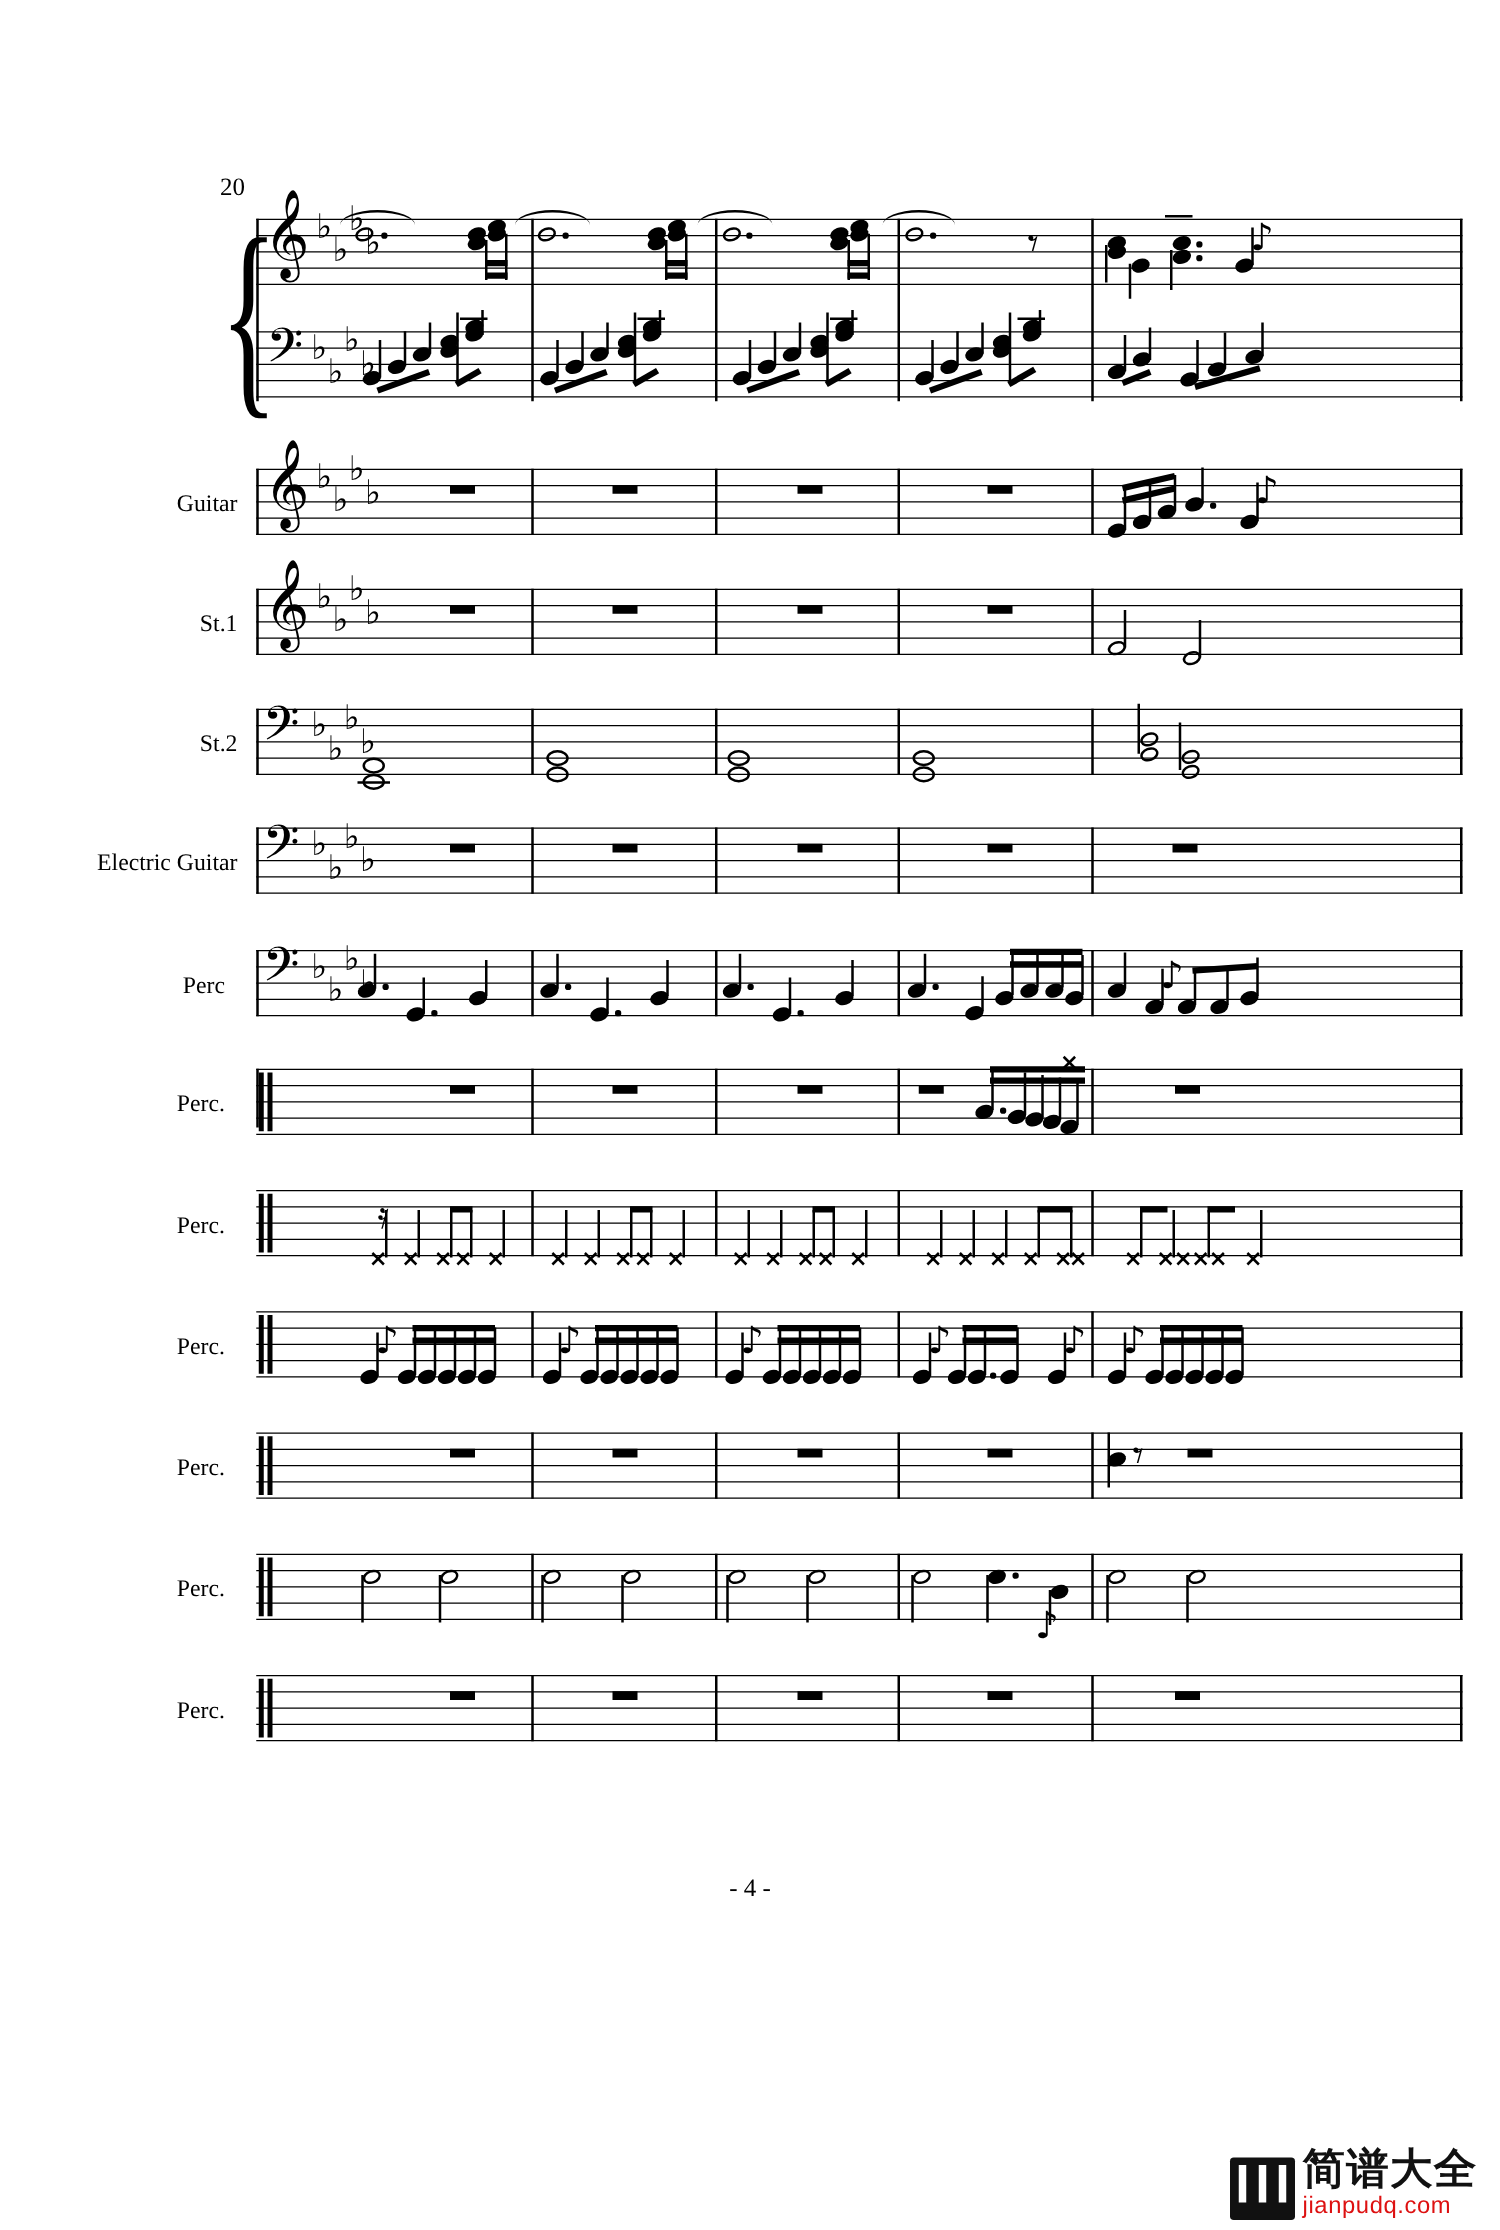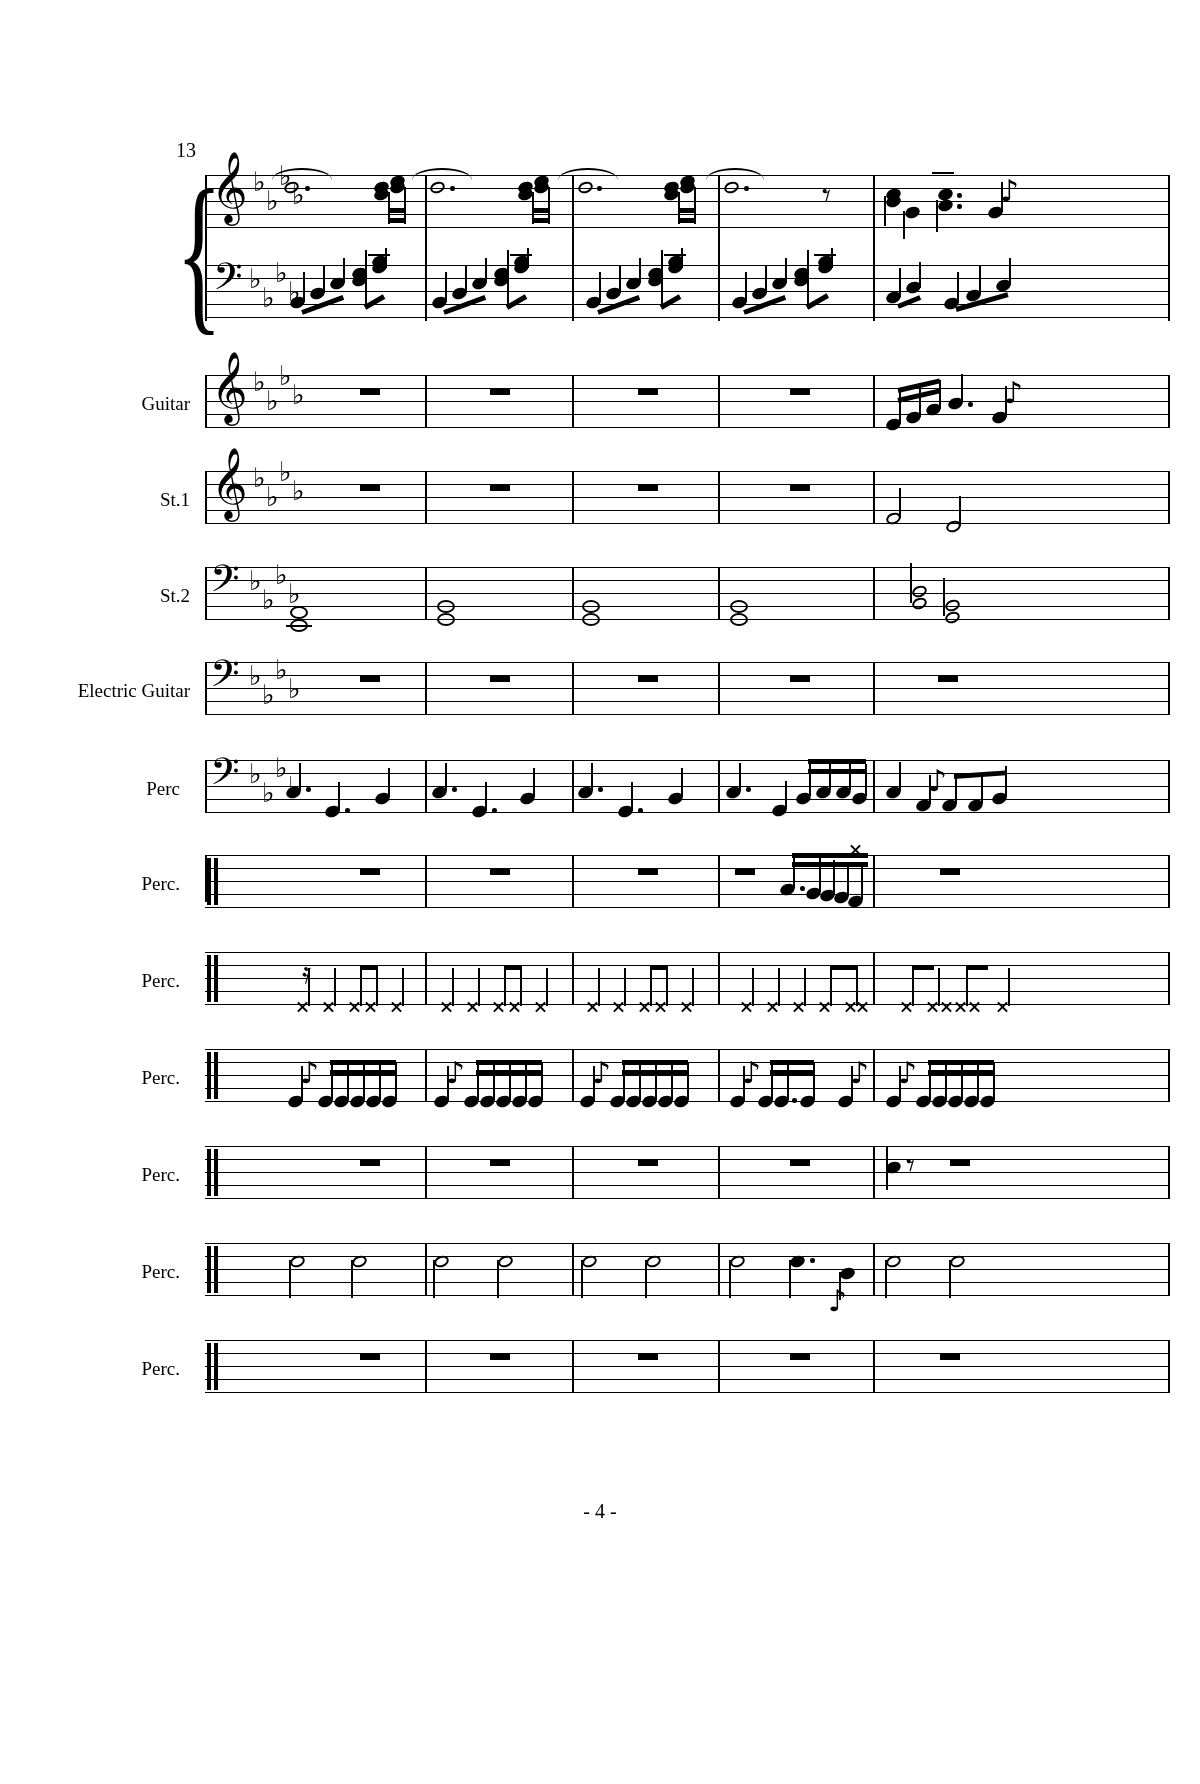--- a/index.html
+++ b/index.html
@@ -234,21 +234,21 @@
     font-size: 19px;
     color: #d11;
     letter-spacing: 0.5px;
   }
 </style>
 </head>
 <body>
 
 <div class="page">
 
-  <div class="measure-number" style="left:176px; top:139px;">13</div>
+  <div class="measure-number" style="left:176px; top:139px;">20</div>
 
   <div class="brace" style="left:157px; top:165px; font-size:175px; transform:scaleX(0.55);">{</div>
 
   <div class="staff" style="top:175px;">
     <div class="line l0"></div>
       <div class="line l1"></div>
       <div class="line l2"></div>
     <div class="line l3"></div>
       <div class="line l4"></div>
   </div>
@@ -928,14 +928,25 @@
   <div class="rest-whole" style="left:360px; top:1353px;"></div>
   <div class="rest-whole" style="left:490px; top:1353px;"></div>
   <div class="rest-whole" style="left:638px; top:1353px;"></div>
   <div class="rest-whole" style="left:790px; top:1353px;"></div>
   <div class="rest-whole" style="left:940px; top:1353px;"></div>
 
   <div class="barline" style="left:205px; top:855px; height:47px;"></div>
 
   <div class="page-number" style="top:1500px;">- 4 -</div>
 
+  <div class="watermark">
+    <div class="wm-keys">
+      <i></i>
+        <i></i>
+        <i></i>
+    </div>
+    <div class="wm-text">
+      <div class="wm-cn">简谱大全</div>
+      <div class="wm-en">jianpudq.com</div>
+    </div>
+  </div>
 
 </div>
 
 </body></html>

